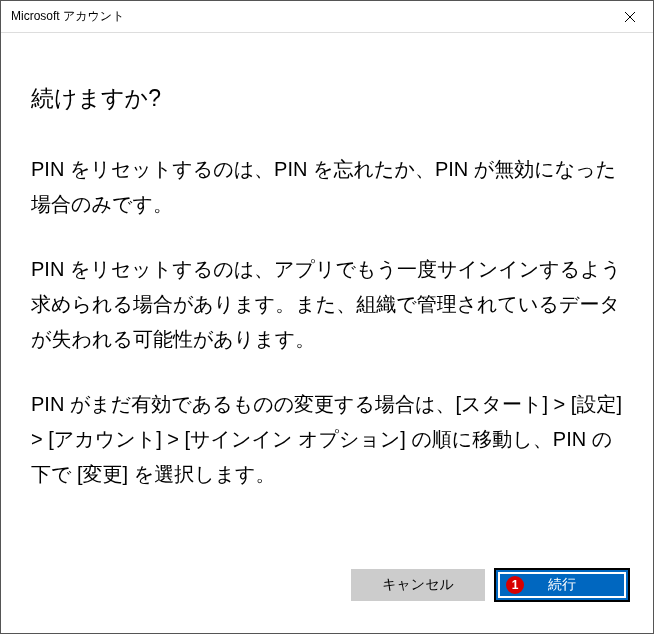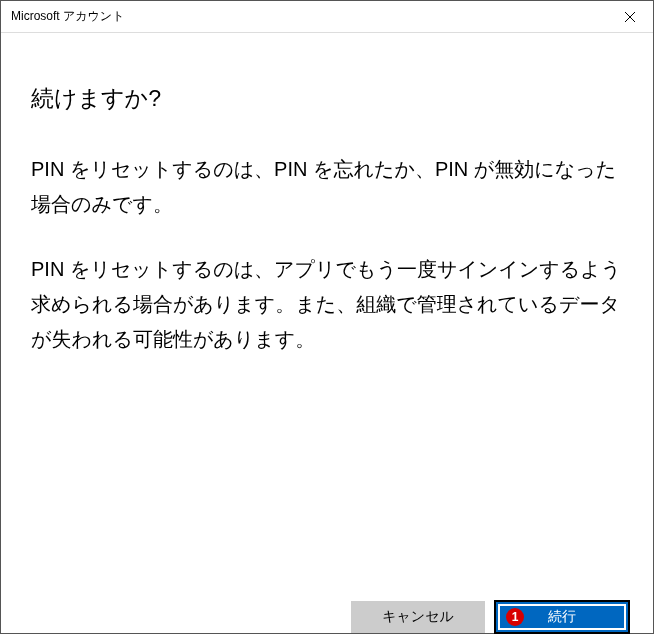--- a/index.html
+++ b/index.html
@@ -49,32 +49,31 @@
     }
     .content {
       flex: 1;
       padding: 50px 30px 0 30px;
     }
     .heading {
       font-size: 23px;
       font-weight: 400;
       color: #000;
       margin-bottom: 38px;
-      font-family: Liberation Mono, monospace;
     }
     .para {
       font-size: 20px;
       color: #000;
       line-height: 1.75;
       margin-bottom: 30px;
     }
     .footer {
       height: 64px;
       display: flex;
-      align-items: flex-end;
+      align-items: flex-start;
       justify-content: flex-end;
       padding: 0 24px;
       gap: 10px;
     }
     .btn {
       height: 32px;
       min-width: 134px;
       font-size: 14px;
       border: none;
       cursor: pointer;
@@ -131,20 +130,21 @@
         <line x1="0" y1="0" x2="10" y2="10" stroke="#000" stroke-width="1"></line>
         <line x1="10" y1="0" x2="0" y2="10" stroke="#000" stroke-width="1"></line>
       </svg>
     </div>
   </div>
 
   <div class="content">
     <h1 class="heading">続けますか?</h1>
     <p class="para">PIN をリセットするのは、PIN を忘れたか、PIN が無効になった場合のみです。</p>
     <p class="para">PIN をリセットするのは、アプリでもう一度サインインするよう求められる場合があります。また、組織で管理されているデータが失われる可能性があります。</p>
+    <p class="para">PIN がまだ有効であるものの変更する場合は、[スタート] &gt; [設定] &gt; [アカウント] &gt; [サインイン オプション] の順に移動し、PIN の下で [変更] を選択します。</p>
   </div>
 
   <div class="footer">
     <button class="btn btn-cancel">
       <span>キャンセル</span>
     </button>
     <button class="btn btn-continue">
       <span class="btn-continue-inner"></span>
       <span class="badge">1</span>
       <span>続行</span>

